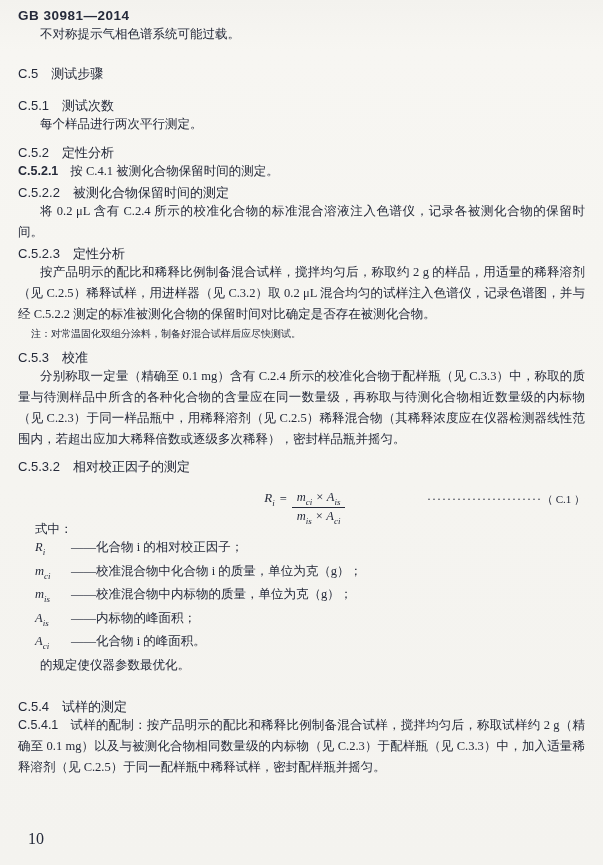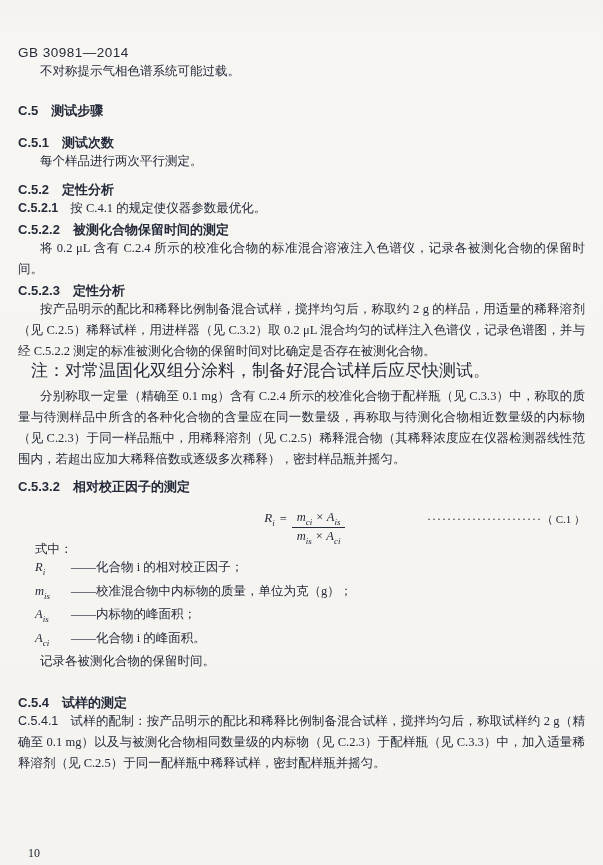--- a/index.html
+++ b/index.html
@@ -11,26 +11,26 @@
     padding:8px 18px 0 18px;
     background:#f6f5f1;
     background-image:linear-gradient(180deg,#f3f2ee 0%,#f7f6f2 6%,#f5f4f0 55%,#f4f3ef 100%);
     color:#252a3a;
     font-family:"Liberation Serif","DejaVu Serif",serif;
     font-size:12.5px;
     overflow:hidden;
   }
   .doc-header {
     font-family:"Liberation Sans","DejaVu Sans",sans-serif;
-    font-weight:400; font-size:13.5px; letter-spacing:0.5px;
-    height:16px; line-height:16px;margin-top:37px;
+    font-weight:700; font-size:13.5px; letter-spacing:0.5px;
+    height:16px; line-height:16px;
   }
   .sec-h {
     font-family:"Liberation Sans","DejaVu Sans",sans-serif;
-    font-weight:700; font-size:13px; margin:0;
+    font-weight:400; font-size:13px; margin:0;
     height:16px; line-height:16px;
   }
   p.body {
     margin:0; line-height:21px; text-align:justify;
     text-indent:22px;
   }
   p.noindent { text-indent:0; }
   .mt-intro { margin-top:14px; }
   .mt-c5    { margin-top:21px; }
   .mt-c51   { margin-top:16px; }
@@ -44,22 +44,22 @@
   .mt-c531  { margin-top:10px; }
   .mt-p531  { margin-top:9px; }
   .mt-c532  { margin-top:9px; }
   .mt-p532  { margin-top:7px; }
   .mt-c54   { margin-top:24px; }
   .mt-c541  { margin-top:7px; }
   .runin { line-height:18px; }
   .runin .num { font-family:"Liberation Sans","DejaVu Sans",sans-serif; font-weight:700; margin-right:12px; }
   .runin-title { font-family:"Liberation Sans","DejaVu Sans",sans-serif; font-weight:400; }
   .note {
-    font-size:17px; line-height:15px; padding-left:13px; text-align:justify;
-    margin:1px 0 8px 0;
+    font-size:10px; line-height:15px; padding-left:13px; text-align:justify;
+    margin:1px 0 0 0;
   }
   .formula-row {
     display:flex; align-items:center;
     margin:4px 0 2px 0; height:40px;
   }
   .f-spacer { flex:1.35; }
   .f-group { display:flex; align-items:center; font-style:italic; }
   .f-lhs { font-size:13px; }
   .f-lhs sub, .frac sub { font-size:9px; font-style:italic; }
   .f-eq { margin:0 5px; font-style:normal; }
@@ -72,49 +72,50 @@
   }
   .f-label { font-size:11px; white-space:nowrap; }
   .where { padding-left:17px; line-height:17px; margin:0; }
   .defs { padding-left:17px; margin:0; }
   .def-row { display:flex; line-height:19px; }
   .def-sym { width:36px; font-style:italic; flex:none; }
   .def-sym sub { font-size:9px; }
   .def-desc { flex:1; }
   .sig { padding-left:22px; line-height:19px; margin:0; }
   .page-number {
-    position:absolute; left:28px; bottom:4px;
-    font-size:12px;
+    position:absolute; left:28px; bottom:17px;
+    font-size:16px;
   }
 </style>
 </head>
 <body>
 
 <div class="page">
 
   <div class="doc-header">GB 30981—2014</div>
 
   <p class="body mt-intro">不对称提示气相色谱系统可能过载。</p>
 
   <h2 class="sec-h mt-c5">C.5　测试步骤</h2>
 
   <h3 class="sec-h mt-c51">C.5.1　测试次数</h3>
   <p class="body mt-p51">每个样品进行两次平行测定。</p>
 
   <h3 class="sec-h mt-c52">C.5.2　定性分析</h3>
 
-  <p class="body noindent runin mt-c521"><span class="num">C.5.2.1</span><span>按 C.4.1 的规定使仪器参数最优化。</span></p>
+  <p class="body noindent runin mt-c521"><span class="num">C.5.2.1</span><span>按 C.4.1 被测化合物保留时间的测定。</span></p>
 
   <h4 class="sec-h mt-c522">C.5.2.2　被测化合物保留时间的测定</h4>
   <p class="body mt-p522">将 0.2 μL 含有 C.2.4 所示的校准化合物的标准混合溶液注入色谱仪，记录各被测化合物的保留时间。</p>
 
   <h4 class="sec-h mt-c522">C.5.2.3　定性分析</h4>
   <p class="body mt-p522">按产品明示的配比和稀释比例制备混合试样，搅拌均匀后，称取约 2 g 的样品，用适量的稀释溶剂（见 C.2.5）稀释试样，用进样器（见 C.3.2）取 0.2 μL 混合均匀的试样注入色谱仪，记录色谱图，并与经 C.5.2.2 测定的标准被测化合物的保留时间对比确定是否存在被测化合物。</p>
   <p class="note mt-note">注：对常温固化双组分涂料，制备好混合试样后应尽快测试。</p>
 
+  <h3 class="sec-h mt-c53">C.5.3　校准</h3>
 
   <p class="body mt-p531">分别称取一定量（精确至 0.1 mg）含有 C.2.4 所示的校准化合物于配样瓶（见 C.3.3）中，称取的质量与待测样品中所含的各种化合物的含量应在同一数量级，再称取与待测化合物相近数量级的内标物（见 C.2.3）于同一样品瓶中，用稀释溶剂（见 C.2.5）稀释混合物（其稀释浓度应在仪器检测器线性范围内，若超出应加大稀释倍数或逐级多次稀释），密封样品瓶并摇匀。</p>
 
   <h4 class="sec-h mt-c532">C.5.3.2　相对校正因子的测定</h4>
 
   <div class="formula-row">
     <span class="f-spacer"></span>
     <span class="f-group">
       <span class="f-lhs"><span>R</span><sub>i</sub></span>
       <span class="f-eq">=</span>
@@ -128,34 +129,38 @@
   </div>
 
   <p class="where">式中：</p>
 
   <div class="defs">
     <div class="def-row">
       <span class="def-sym"><span>R</span><sub>i</sub></span>
       <span class="def-desc">——化合物 i 的相对校正因子；</span>
     </div>
     <div class="def-row">
+      <span class="def-sym"><span>m</span><sub>ci</sub></span>
+      <span class="def-desc">——校准混合物中化合物 i 的质量，单位为克（g）；</span>
+    </div>
+    <div class="def-row">
       <span class="def-sym"><span>m</span><sub>is</sub></span>
       <span class="def-desc">——校准混合物中内标物的质量，单位为克（g）；</span>
     </div>
     <div class="def-row">
       <span class="def-sym"><span>A</span><sub>is</sub></span>
       <span class="def-desc">——内标物的峰面积；</span>
     </div>
     <div class="def-row">
       <span class="def-sym"><span>A</span><sub>ci</sub></span>
       <span class="def-desc">——化合物 i 的峰面积。</span>
     </div>
   </div>
 
-  <p class="sig">记录各被测化合物的保留时间。</p>
+  <p class="sig">的规定使仪器参数最优化。</p>
 
   <h3 class="sec-h mt-c54">C.5.4　试样的测定</h3>
 
   <p class="body noindent mt-c541"><span class="runin-title" style="margin-right:12px">C.5.4.1</span><span class="runin-title">试样的配制：</span><span>按产品明示的配比和稀释比例制备混合试样，搅拌均匀后，称取试样约 2 g（精确至 0.1 mg）以及与被测化合物相同数量级的内标物（见 C.2.3）于配样瓶（见 C.3.3）中，加入适量稀释溶剂（见 C.2.5）于同一配样瓶中稀释试样，密封配样瓶并摇匀。</span></p>
 
   <div class="page-number">10</div>
 
 </div>
 
 </body></html>

